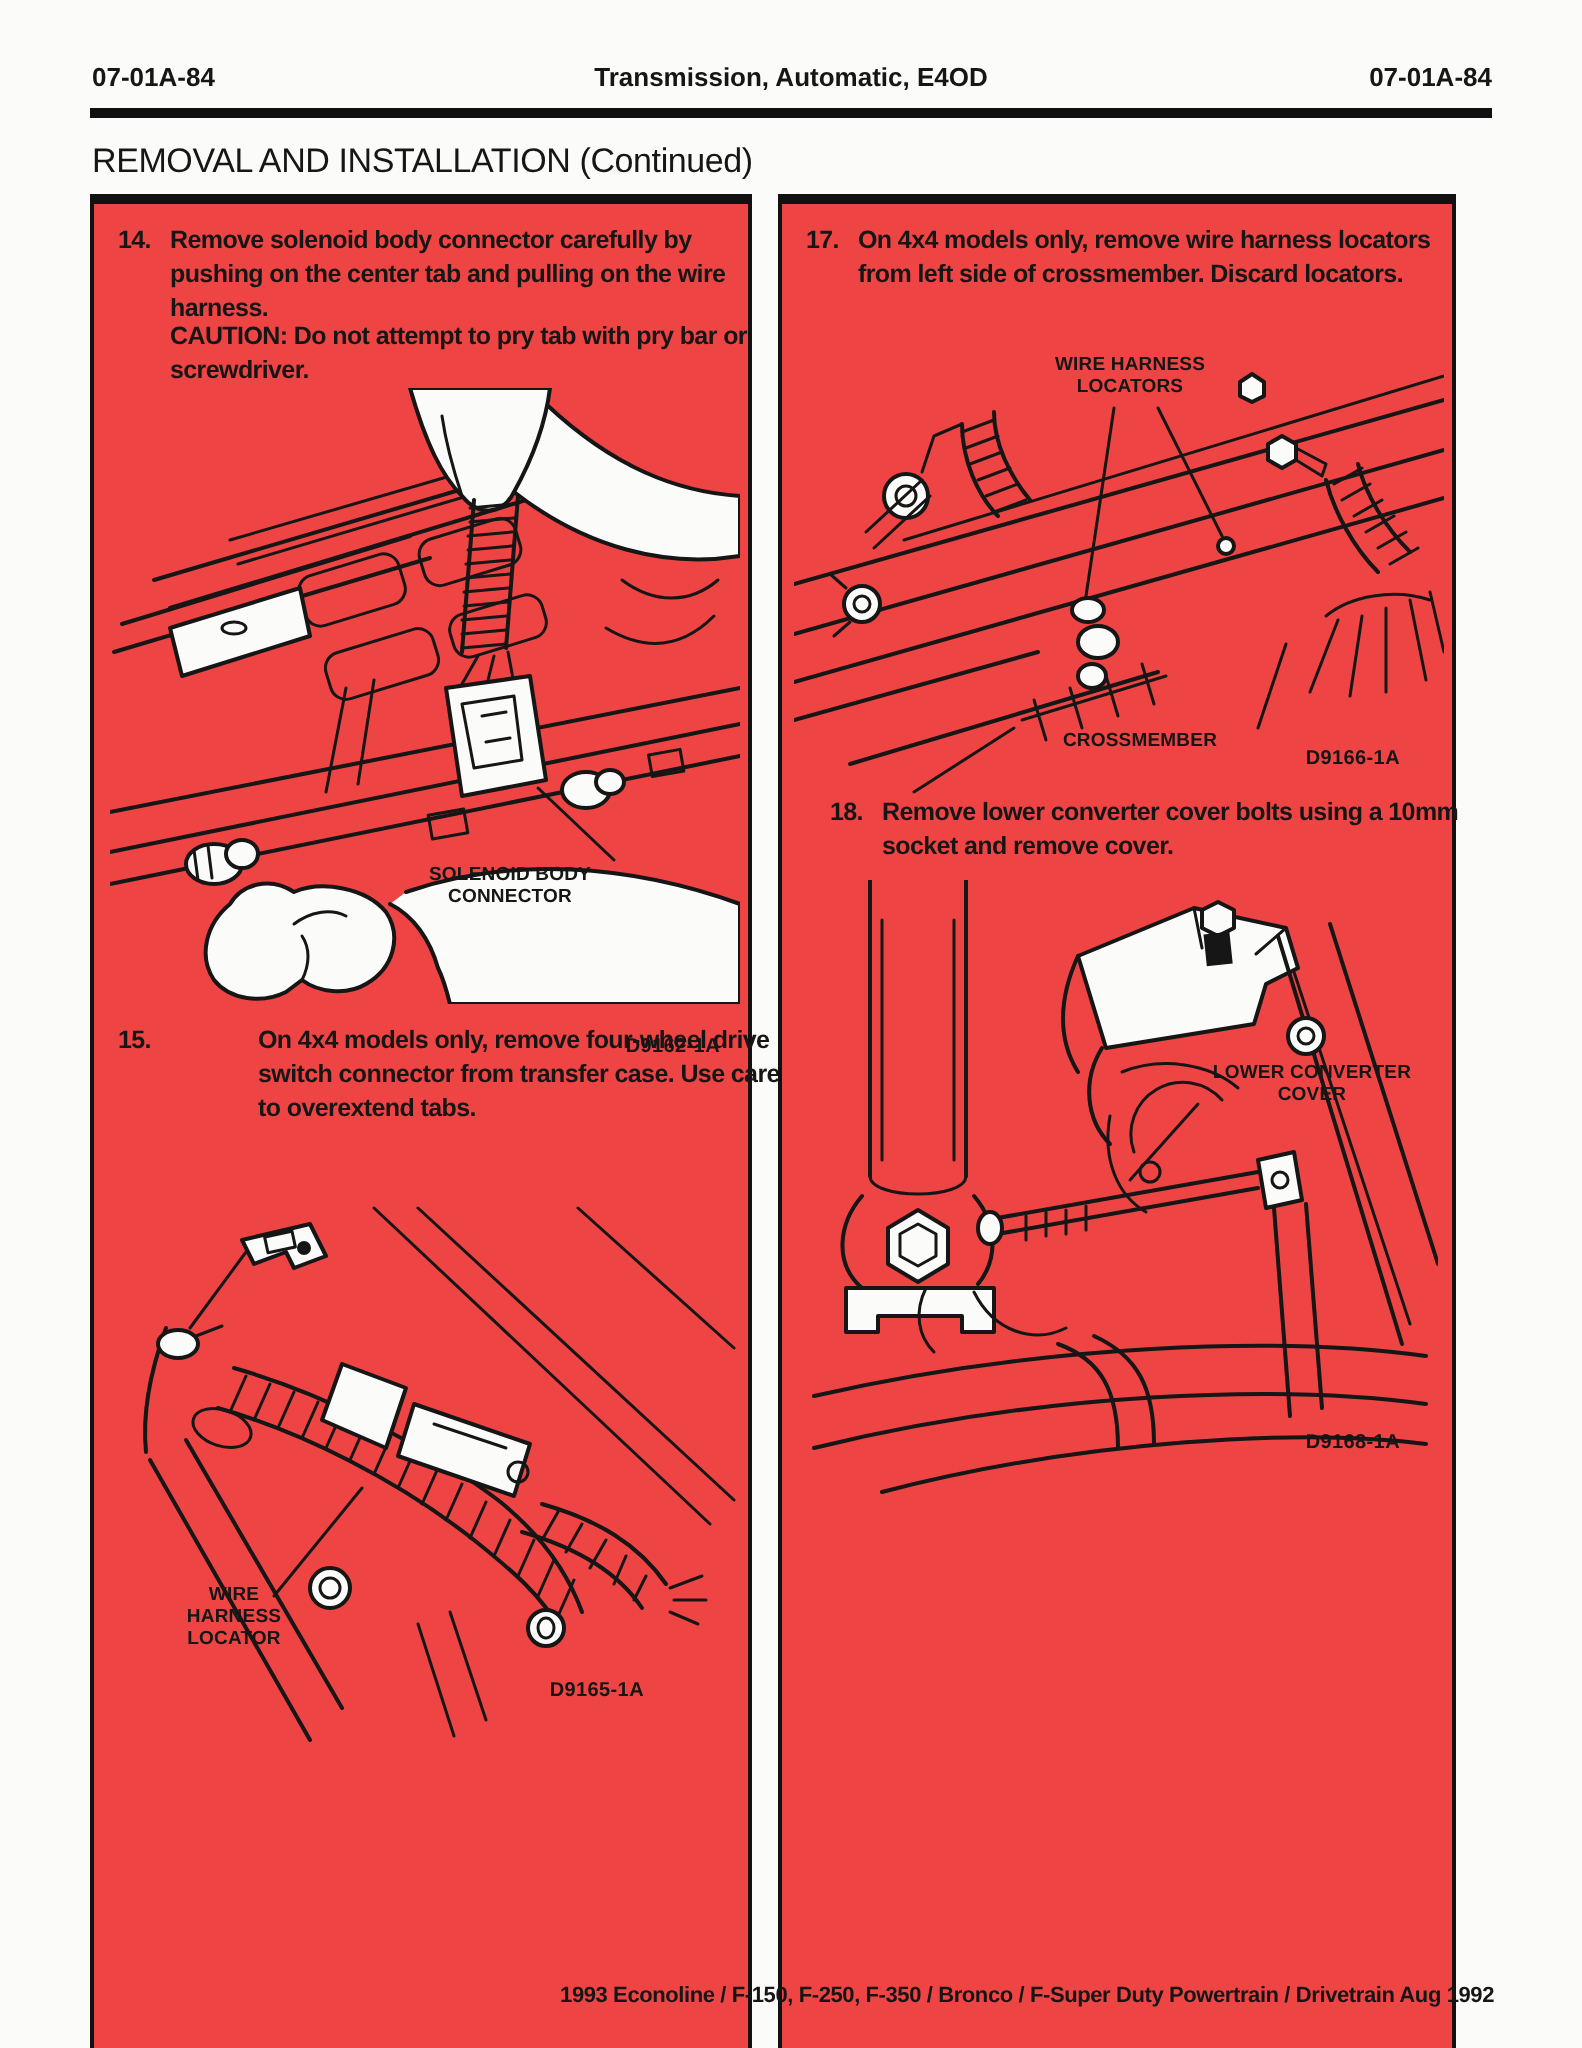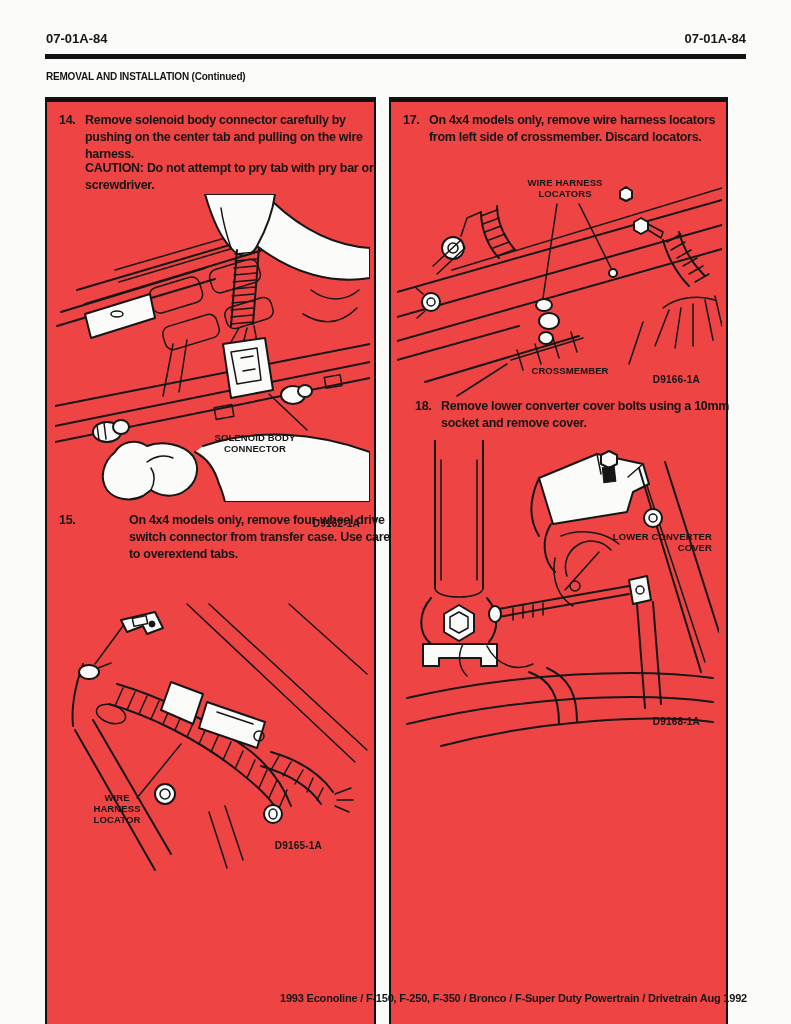--- a/index.html
+++ b/index.html
@@ -7,57 +7,58 @@
   .page {
     position:relative; width:791px; height:1024px;
     background:#fbfbf9; color:#161616;
     font-family:"Liberation Sans", sans-serif;
     overflow:hidden;
   }
   .hdr-left  { position:absolute; left:46px;  top:31px; font-size:13px; font-weight:bold; }
   .hdr-title { position:absolute; left:0; right:0; top:31px; text-align:center; font-size:13px; font-weight:bold; }
   .hdr-right { position:absolute; right:45px; top:31px; font-size:13px; font-weight:bold; }
   .hdr-rule  { position:absolute; left:45px; top:54px; width:701px; height:5px; background:#111; }
-  .sec-title { position:absolute; left:46px; top:71px; font-size:10px; font-weight:bold; letter-spacing:-0.2px;text-align:right; }
+  .sec-title { position:absolute; left:46px; top:71px; font-size:17px; font-weight:normal; letter-spacing:-0.2px;text-align:right; }
 
   .col-box {
     position:absolute; top:97px; height:994px;
     border:2px solid #111; border-top-width:5px;
     background:#ef4444;
   }
   .box-left  { left:45px;  width:331px; }
   .box-right { left:389px; width:339px; }
 
   .step { position:absolute; display:flex; font-size:12.5px; line-height:17px; font-weight:bold; letter-spacing:-0.3px; }
   .step-num  { width:26px; flex:none; }
   .step-text { width:292px; }
   .caution   { position:absolute; font-size:12.5px; line-height:17px; font-weight:bold; letter-spacing:-0.3px; width:292px; }
 
   .fig { position:absolute; }
   .fig svg { position:absolute; left:0; top:0; }
   .fig-label {
     position:absolute; font-size:9.5px; line-height:11px; font-weight:bold;
     white-space:pre-line; text-align:center; letter-spacing:0.1px;
   }
-  .ta-left { text-align:right; }
+  .ta-left { text-align:center; }
   .fig-code { position:absolute; font-size:10px; font-weight:bold; letter-spacing:0.2px; }
 
   .footer { position:absolute; right:44px; top:992px; font-size:11px; font-weight:bold; letter-spacing:-0.2px; }
 
   .ln { stroke:#161616; fill:none; stroke-width:2; stroke-linecap:round; stroke-linejoin:round; }
   .ln15 { stroke:#161616; fill:none; stroke-width:1.5; stroke-linecap:round; stroke-linejoin:round; }
   .wh { stroke:#161616; fill:#fbfbf9; stroke-width:2; stroke-linecap:round; stroke-linejoin:round; }
   .dk { stroke:#161616; fill:#161616; }
 </style>
 </head>
 <body>
 
 <div class="page">
 
   <div class="hdr-left">07-01A-84</div>
+  <div class="hdr-title">Transmission, Automatic, E4OD</div>
   <div class="hdr-right">07-01A-84</div>
   <div class="hdr-rule"></div>
   <div class="sec-title">REMOVAL AND INSTALLATION (Continued)</div>
 
   <div class="col-box box-left">
 
     <div class="step" style="left:12px; top:10px;">
       <div class="step-num">14.</div>
       <div class="step-text">Remove solenoid body connector carefully by pushing on the center tab and pulling on the wire harness.</div>
     </div>

